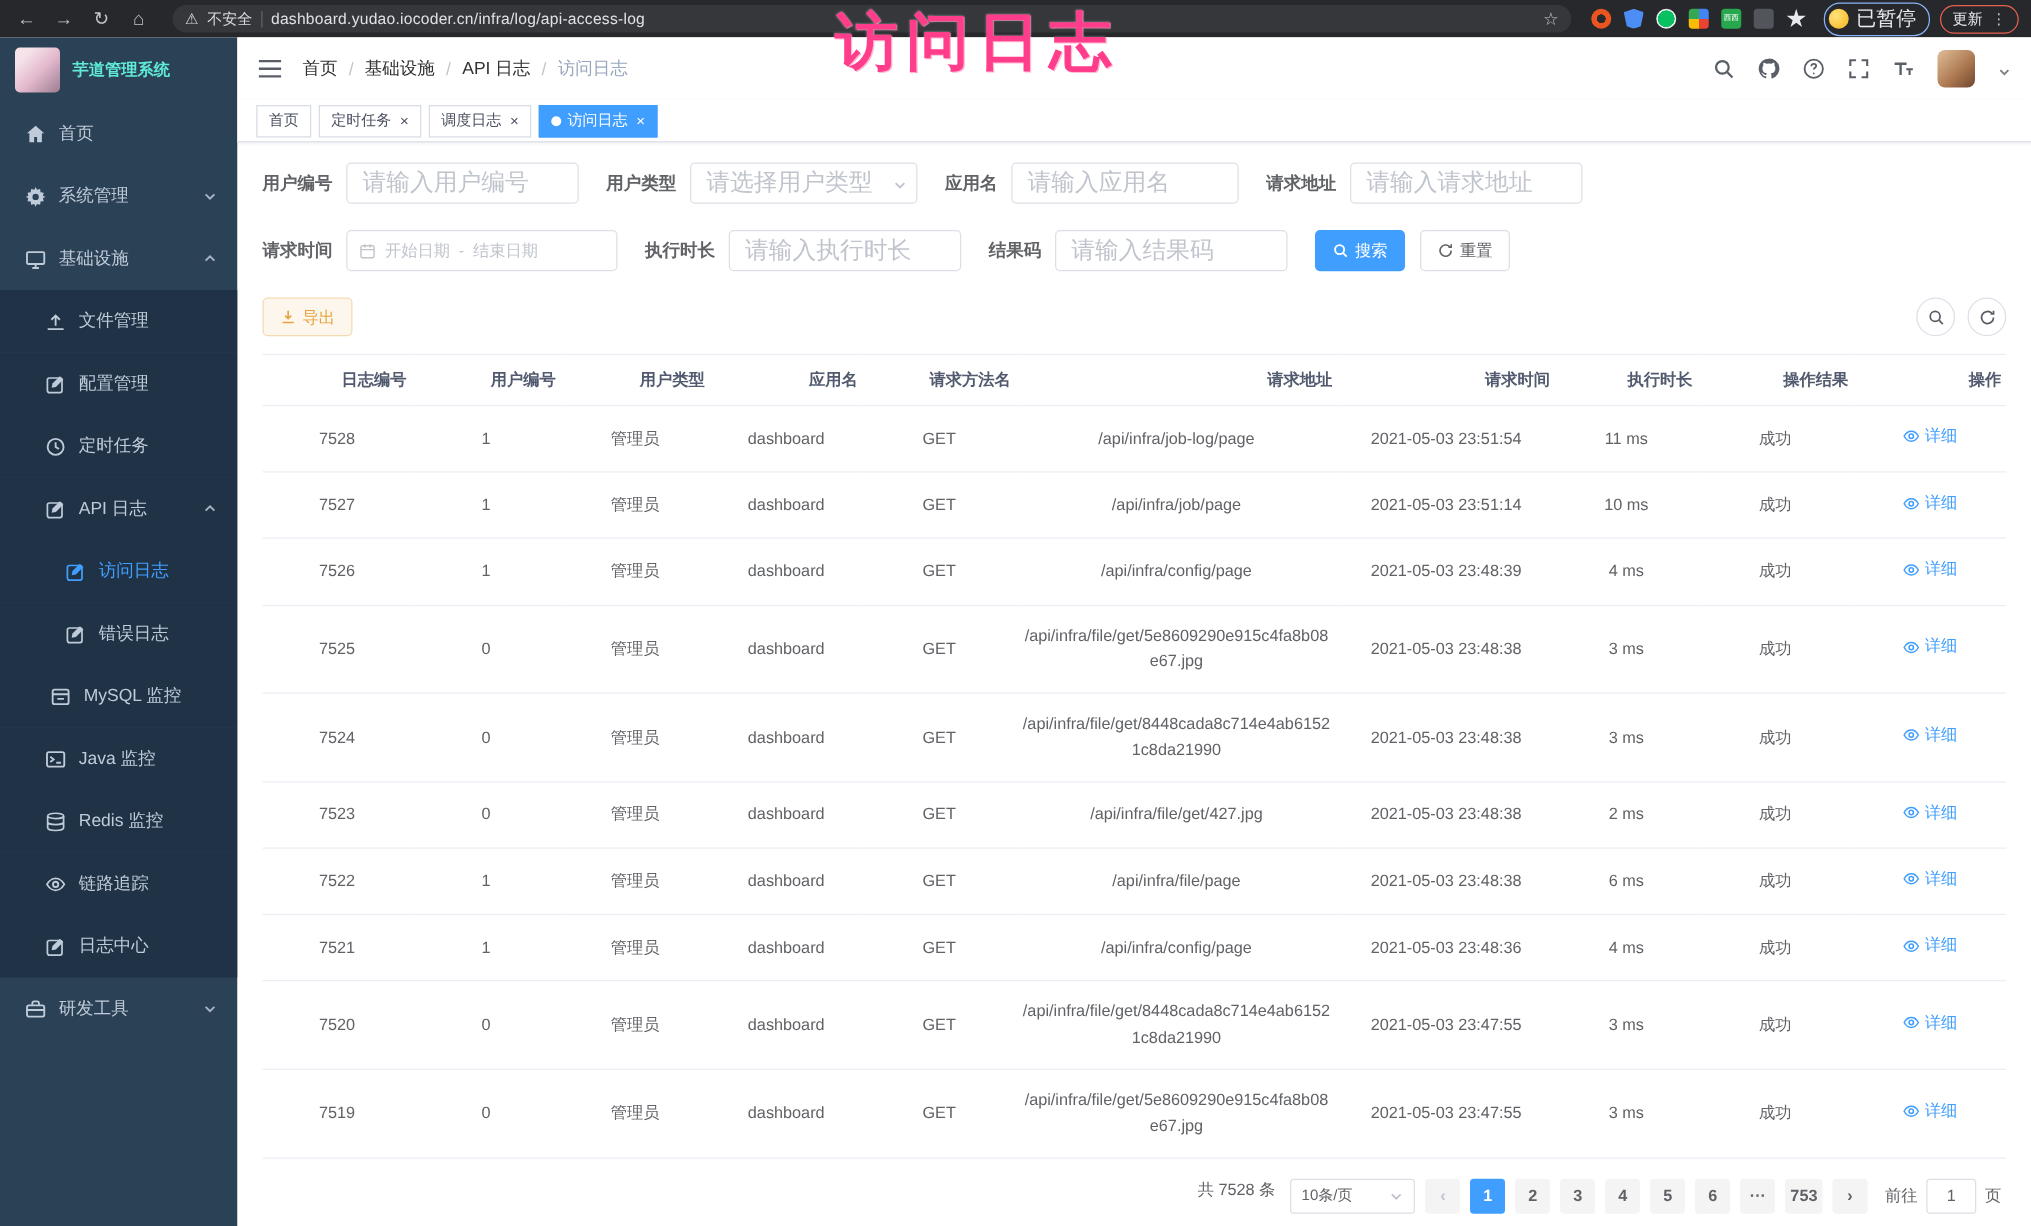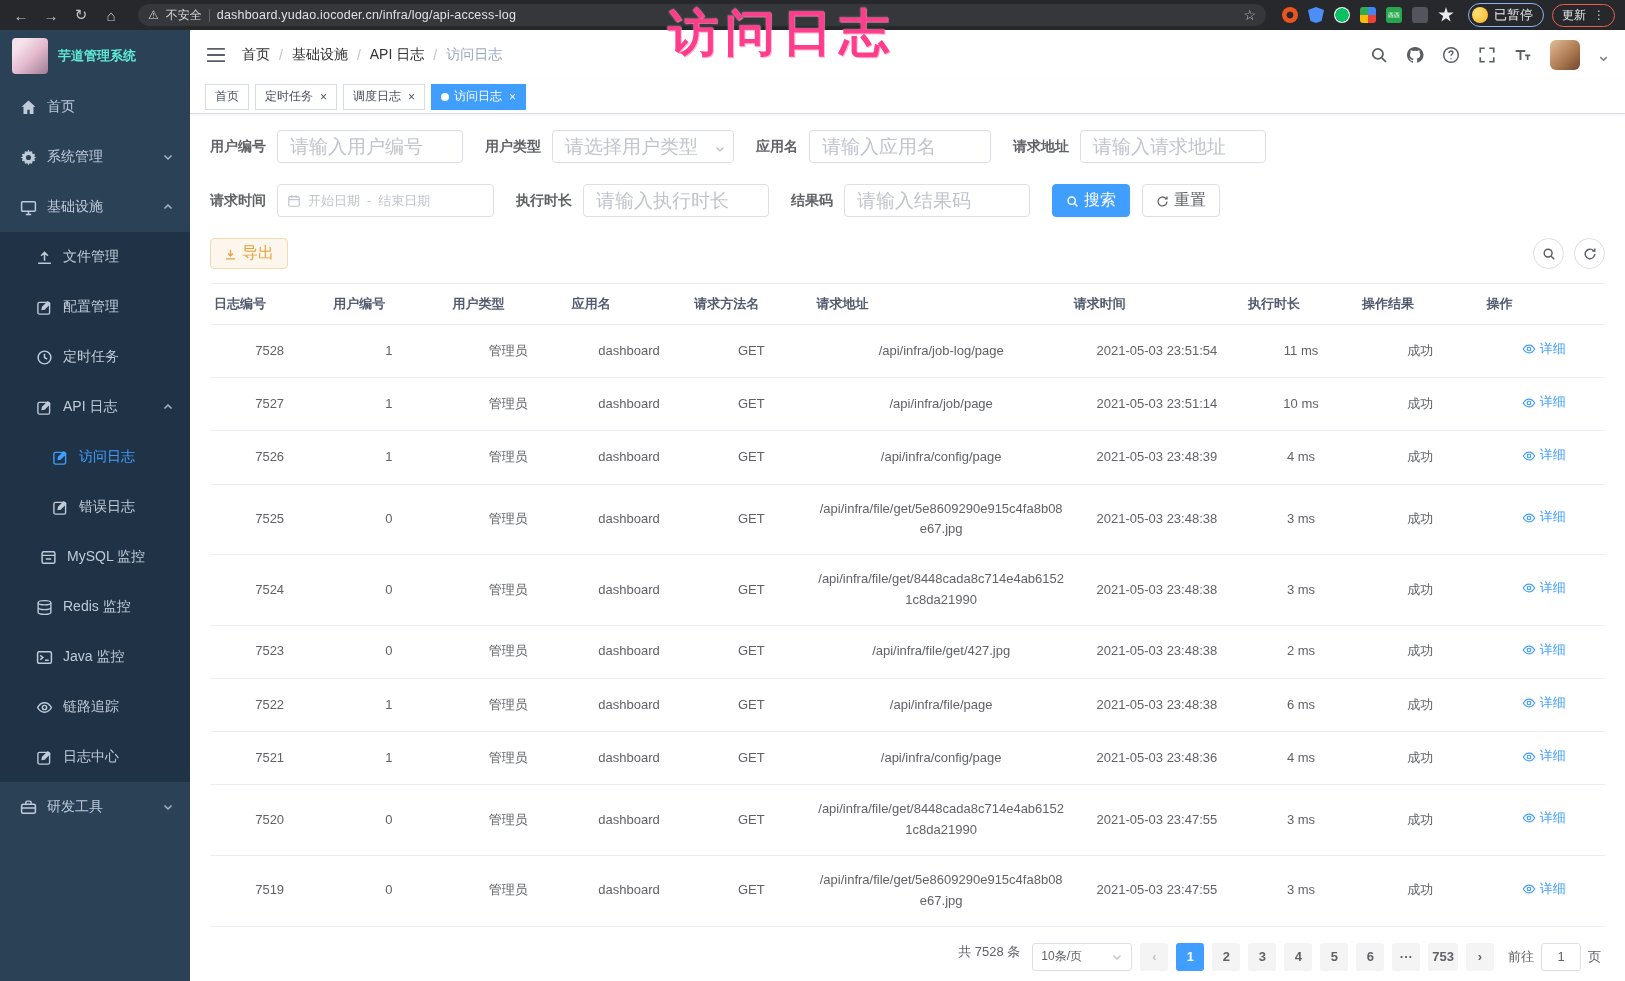--- a/index.html
+++ b/index.html
@@ -20,21 +20,21 @@
   .ext { width:16px; height:16px; display:inline-block; }
   [data-name="orange-extension-icon"]{border-radius:50%;background:radial-gradient(circle,#26282c 30%,#e95420 32%);}
   [data-name="shield-extension-icon"]{background:#4c8df6;clip-path:polygon(50% 0,100% 18%,85% 88%,50% 100%,15% 88%,0 18%);}
   [data-name="green-extension-icon"]{border-radius:50%;background:radial-gradient(circle,#07c160 58%,#e9ebee 60%);}
   [data-name="grid-extension-icon"]{border-radius:3px;background:conic-gradient(#4285f4 0 25%,#ea4335 0 50%,#fbbc05 0 75%,#34a853 0);}
   [data-name="bb-extension-icon"]{border-radius:3px;background:#27a84e;position:relative;}
   [data-name="bb-extension-icon"]::after{content:"西西";position:absolute;inset:0;color:#fff;font-size:6px;line-height:16px;text-align:center;}
   [data-name="script-extension-icon"]{border-radius:3px;background:#52565c;}
   [data-name="pin-extension-icon"]{background:#e8eaed;clip-path:polygon(50% 0,61% 35%,98% 35%,68% 57%,79% 91%,50% 70%,21% 91%,32% 57%,2% 35%,39% 35%);}
   .paused-pill { display:flex; align-items:center; gap:6px; border:1.5px solid #8ab4f8;
-    border-radius:13px; padding:2px 10px 2px 3px; font-size:13px; color:#e8eaed; }
+    border-radius:13px; padding:2px 10px 2px 3px; font-size:16px; color:#e8eaed; }
   .emoji { width:16px; height:16px; border-radius:50%;
     background:radial-gradient(circle at 35% 35%,#ffe27a,#f7b21d); }
   .update-pill { display:flex; align-items:center; gap:7px; border:1.5px solid #e8604c;
     border-radius:13px; padding:2px 9px; font-size:12px; color:#e8eaed; }
   .kebab { color:#c2c4c8; font-size:12px; }
 
   
   .app { display:flex; height:951px; }
   .sidebar { width:190px; background:#2b4156; display:flex; flex-direction:column; flex:none; }
   .logo-row { height:52px; display:flex; align-items:center; gap:10px; padding:0 12px; flex:none; }
@@ -92,36 +92,36 @@
   .f-input::placeholder { color:#c0c4cc; }
   .f-select { position:relative; display:flex; align-items:center; }
   .f-select .f-input { padding-right:26px; }
   .sel-caret { position:absolute; right:8px; width:12px; height:12px; color:#c0c4cc; pointer-events:none; }
   .sel-caret svg { width:100%; height:100%; }
   .date-range { height:33px; width:217px; border:1px solid #dcdfe6; border-radius:4px;
     display:flex; align-items:center; padding:0 9px; gap:7px; font-size:13px; color:#c0c4cc; cursor:pointer;}
   .cal-icon { width:14px; height:14px; color:#c0c4cc; flex:none; }
   .cal-icon svg { width:100%; height:100%; }
   .btn { height:33px; border-radius:4px; border:1px solid #dcdfe6; background:#fff;
-    color:#606266; font-size:16px; padding:0 13px; display:inline-flex; align-items:center;
+    color:#606266; font-size:13px; padding:0 13px; display:inline-flex; align-items:center;
     gap:5px; cursor:pointer; font-family:inherit; }
   .btn .b-icon { width:13px; height:13px; display:inline-block; }
   .btn .b-icon svg { width:100%; height:100%; }
   .btn.primary { background:#409eff; border-color:#409eff; color:#fff; }
   .btn.warning-plain { background:#fdf6ec; border-color:#f5dab1; color:#e6a23c; height:31px; }
 
   .toolbar-row { display:flex; align-items:center; margin:2px 0 14px; }
   .toolbar-right { margin-left:auto; display:flex; gap:10px; }
   .circle-btn { width:31px; height:31px; border-radius:50%; border:1px solid #dcdfe6;
     background:#fff; color:#5a5e66; display:flex; align-items:center; justify-content:center; cursor:pointer; }
   .circle-btn svg { width:14px; height:14px; }
 
   
   table { width:100%; border-collapse:collapse; table-layout:fixed; font-size:13px; }
-  thead th { padding:11px 4px; color:#515a6e; font-weight:700; text-align:left;
+  thead th { padding:11px 4px; color:#515a6e; font-weight:700; text-align:right;
     border-bottom:1px solid #ebeef5; border-top:1px solid #ebeef5; background:#fff; }
   tbody td { padding:14px 4px; color:#606266; text-align:center;
     border-bottom:1px solid #ebeef5; word-break:break-all; line-height:1.6; }
   .detail-link { color:#409eff; display:inline-flex; align-items:center; gap:4px; cursor:pointer; }
   .detail-link .b-icon { width:14px; height:14px; }
   .detail-link svg { width:100%; height:100%; }
 
   
   .pagination { display:flex; justify-content:flex-end; 
     gap:8px; margin:16px 4px 0; font-size:13px; color:#606266; }
@@ -281,37 +281,37 @@
         </div>
         <div class="menu-item sub" data-name="sidebar-item-mysql-monitor" style="padding-left: 40px;">
           <span class="mi-icon" data-name="mysql-icon">
             <svg viewBox="0 0 16 16" fill="none" stroke="currentColor" stroke-width="1.4">
               <rect x="2" y="2.5" width="12" height="11" rx="1.5"></rect>
               <path d="M2 6h12M5.5 9.5h5"></path>
             </svg>
           </span>
           <span class="mi-label" data-name="sidebar-item-label">MySQL 监控</span>
         </div>
+        <div class="menu-item sub" data-name="sidebar-item-java-monitor" style="padding-left: 36px;">
+          <span class="mi-icon" data-name="java-icon">
+            <svg viewBox="0 0 16 16" fill="none" stroke="currentColor" stroke-width="1.4">
+              <rect x="1.5" y="2.5" width="13" height="11" rx="1.5"></rect>
+              <path d="M4 6l2.5 2L4 10M8.5 10.5H12"></path>
+            </svg>
+          </span>
+          <span class="mi-label" data-name="sidebar-item-label">Java 监控</span>
+        </div>
         <div class="menu-item sub" data-name="sidebar-item-redis-monitor" style="padding-left: 36px;">
           <span class="mi-icon" data-name="redis-icon">
             <svg viewBox="0 0 16 16" fill="none" stroke="currentColor" stroke-width="1.3">
               <ellipse cx="8" cy="3.5" rx="6" ry="2"></ellipse>
               <path d="M2 3.5v4.5c0 1.1 2.7 2 6 2s6-.9 6-2V3.5M2 8v4.5c0 1.1 2.7 2 6 2s6-.9 6-2V8"></path>
             </svg>
           </span>
           <span class="mi-label" data-name="sidebar-item-label">Redis 监控</span>
-        </div>
-        <div class="menu-item sub" data-name="sidebar-item-java-monitor" style="padding-left: 36px;">
-          <span class="mi-icon" data-name="java-icon">
-            <svg viewBox="0 0 16 16" fill="none" stroke="currentColor" stroke-width="1.4">
-              <rect x="1.5" y="2.5" width="13" height="11" rx="1.5"></rect>
-              <path d="M4 6l2.5 2L4 10M8.5 10.5H12"></path>
-            </svg>
-          </span>
-          <span class="mi-label" data-name="sidebar-item-label">Java 监控</span>
         </div>
         <div class="menu-item sub" data-name="sidebar-item-trace" style="padding-left: 36px;">
           <span class="mi-icon" data-name="eye-icon">
             <svg viewBox="0 0 16 16" fill="none" stroke="currentColor" stroke-width="1.4">
               <path d="M1.5 8s2.5-4.5 6.5-4.5S14.5 8 14.5 8 12 12.5 8 12.5 1.5 8 1.5 8z"></path>
               <circle cx="8" cy="8" r="2"></circle>
             </svg>
           </span>
           <span class="mi-label" data-name="sidebar-item-label">链路追踪</span>
         </div>

